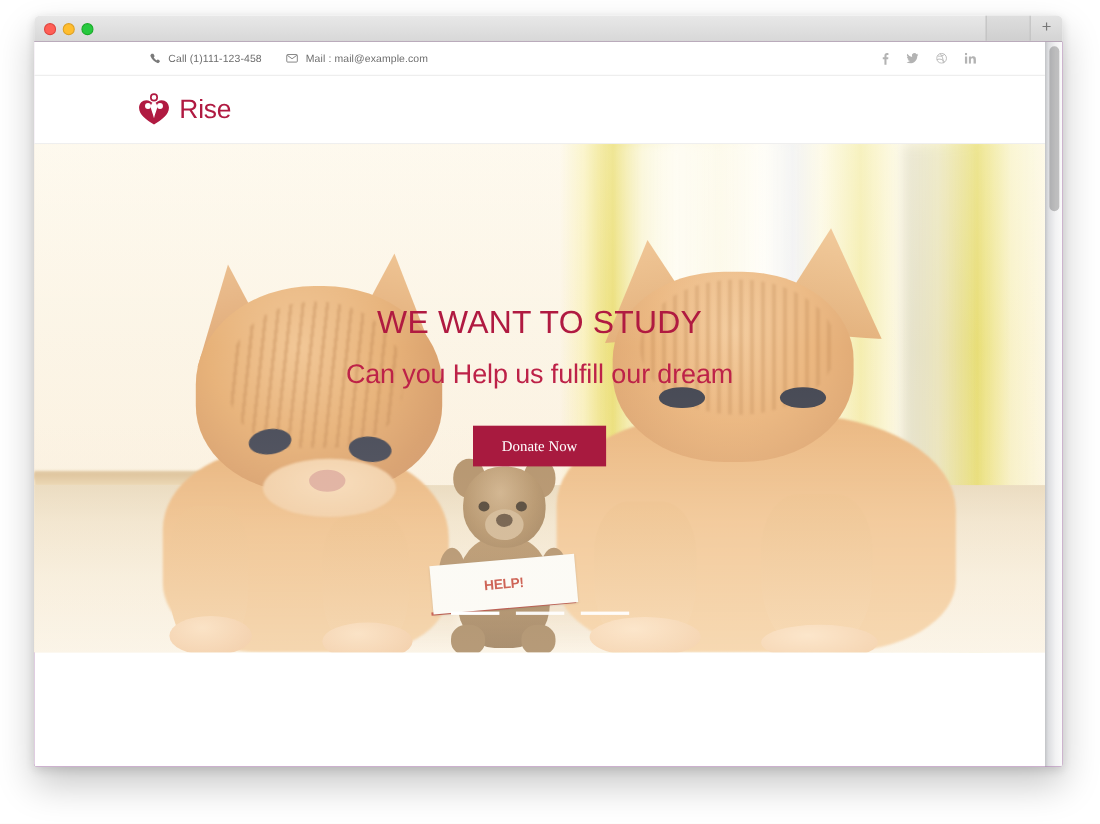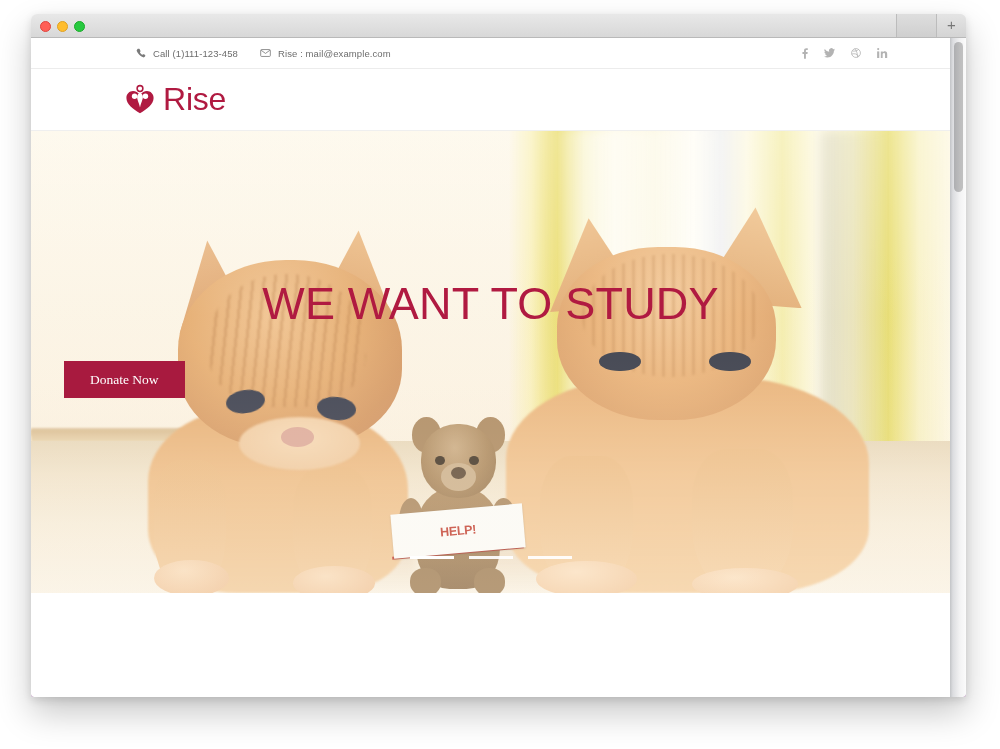--- a/index.html
+++ b/index.html
@@ -156,21 +156,21 @@
   }
   .brand {
     display: flex;
     align-items: center;
     gap: 6px;
     margin-left: 92px;
     cursor: pointer;
   }
   .brand-mark { width: 34px; height: 34px; display: block; }
   .brand-text {
-    font-size: 32px;
+    font-size: 24px;
     color: #b01a41;
     font-family: "Liberation Sans", sans-serif;
     font-weight: 400;
     letter-spacing: -0.2px;
   }
 
   .nav {
     position: absolute;
     right: 62px;
     display: flex;
@@ -529,40 +529,40 @@
 
   
   .hero-content {
     position: absolute;
     left: 0; right: 0;
     top: 148px;
     text-align: center;
     z-index: 5;
   }
   .hero-title {
-    font-size: 45px;
+    font-size: 29px;
     color: #b01a41;
     font-weight: 400;
     letter-spacing: 0.2px;
     line-height: 1.1;
     font-family: "Liberation Sans", sans-serif;
   }
   .hero-sub {
     margin-top: 16px;
     font-size: 24.5px;
     color: #bd2248;
     font-weight: 400;
     letter-spacing: -0.1px;
     font-family: "Liberation Sans", sans-serif;
   }
   .hero-buttons {
     margin-top: 32px;
     display: flex;
+    justify-content: center;
     gap: 26px;
-    margin-left: 33px;
   }
   .btn {
     font-family: "Liberation Serif", serif;
     font-size: 13.5px;
     padding: 12px 26px;
     min-width: 105px;
     text-align: center;
     cursor: pointer;
     border: none;
     line-height: 1;
@@ -641,21 +641,21 @@
             </span>
             <span>Call (1)111-123-458</span>
           </div>
           <div class="contact-item">
             <span>
               <svg width="11" height="10" viewBox="0 0 16 14" fill="none" stroke="#7a7a7a" stroke-width="1.2">
                 <rect x="1" y="2" width="14" height="10" rx="1.2"></rect>
                 <path d="M1.6 3l6.4 4.6L14.4 3"></path>
               </svg>
             </span>
-            <span>Rise : mail@example.com</span>
+            <span>Mail : mail@example.com</span>
           </div>
         </div>
         <div class="topbar-right">
           <span class="social-icon">
             <svg width="6" height="11" viewBox="0 0 8 14" fill="#b3b3b3">
                 <path d="M5.2 14V7.6h2.1l.3-2.5H5.2V3.5c0-.7.2-1.2 1.2-1.2h1.3V.1C7.5.1 6.7 0 5.8 0 4 0 2.7 1.1 2.7 3.2v1.9H.6v2.5h2.1V14h2.5z"></path>
               </svg>
           </span>
           <span class="social-icon">
             <svg width="11" height="10" viewBox="0 0 16 13" fill="#b3b3b3">
@@ -754,20 +754,21 @@
             <div class="t-sign">
               <span>HELP!</span>
             </div>
           </div>
         </div>
 
         <div class="hero-wash"></div>
 
         <div class="hero-content">
           <div class="hero-title">WE WANT TO STUDY</div>
+          <div class="hero-sub">Can you Help us fulfill our dream</div>
           <div class="hero-buttons">
             <button class="btn btn-donate">Donate Now</button>
           </div>
         </div>
 
         <div class="slider-dots">
           <span class="dot active"></span>
           <span class="dot"></span>
           <span class="dot"></span>
         </div>

